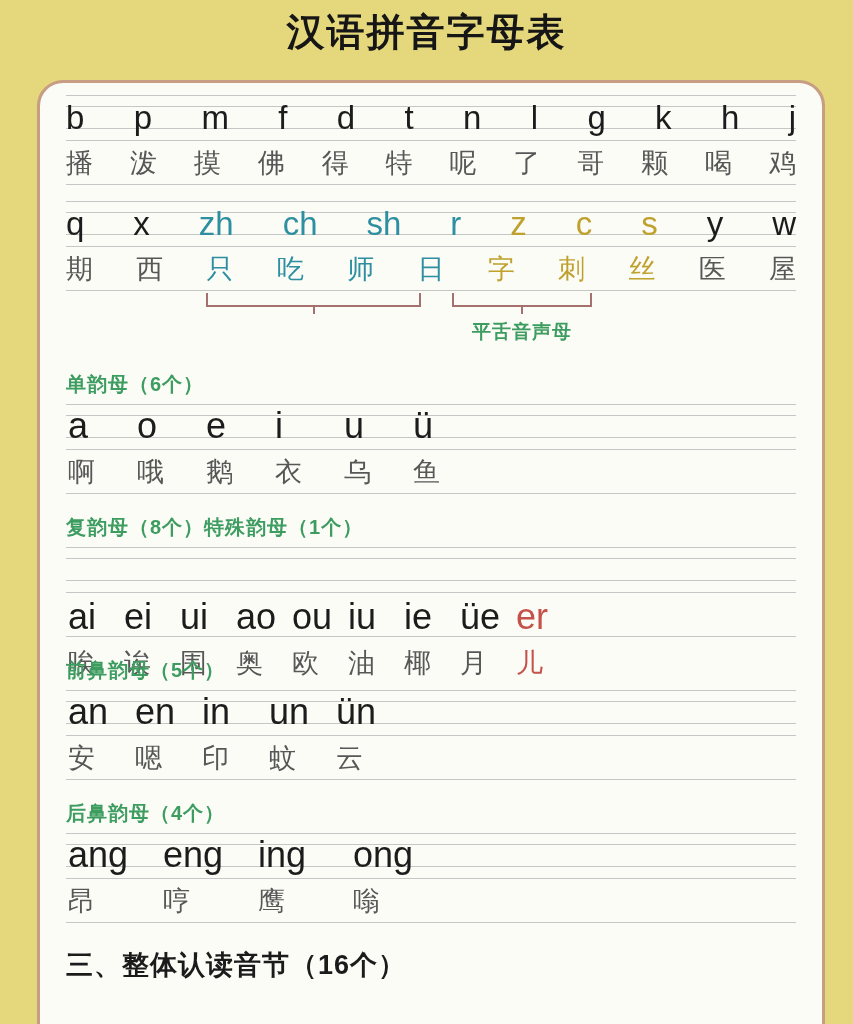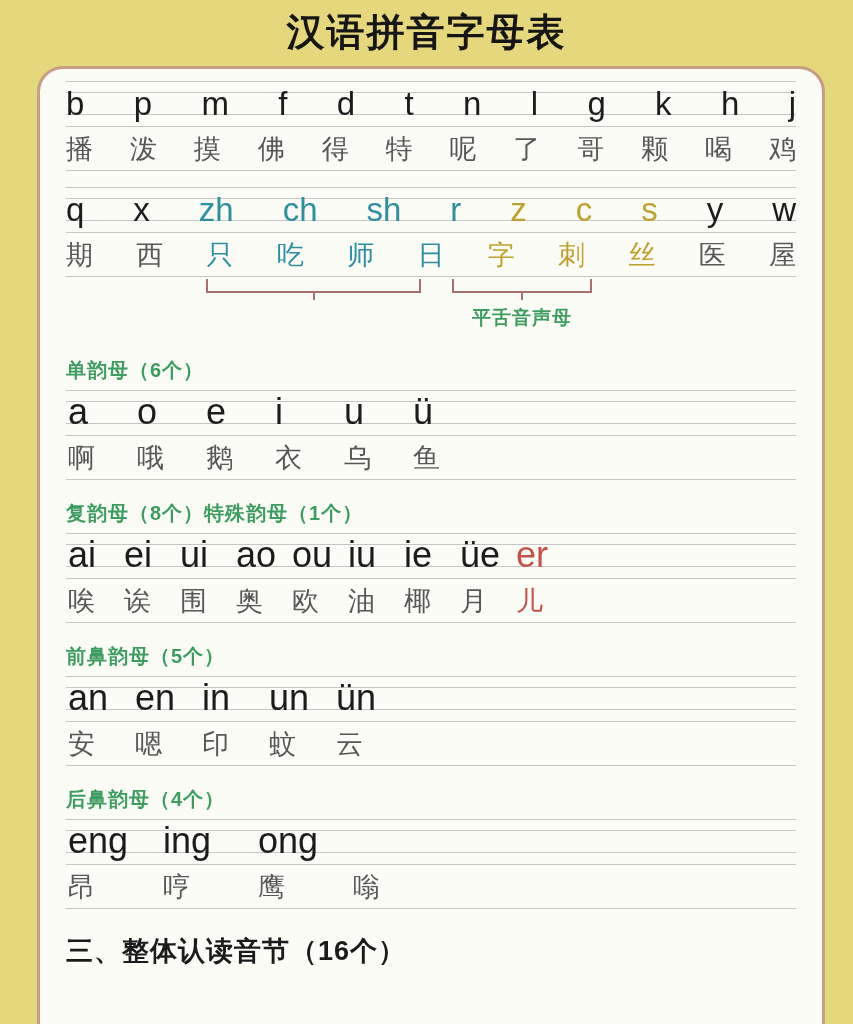--- a/index.html
+++ b/index.html
@@ -3,21 +3,21 @@
 <meta charset="utf-8">
 <style>
   html,body{margin:0;padding:0;}
   body{
     width:853px;height:1024px;overflow:hidden;
     background:var(--bg,#e4d77c);
     font-family:"Liberation Sans","DejaVu Sans",sans-serif;
   }
   .title{
     text-align:center;font-size:38px;font-weight:700;color:#161616;
-    padding:7px 0 8px;letter-spacing:2px;
+    padding:7px 0 22px;letter-spacing:2px;
   }
   .panel{
     margin:0 28px 0 37px;
     background:var(--panel,#fcfcf7);
     border:3px solid var(--border,#c79d84);
     border-radius:26px;
     padding:12px 26px 40px;
     height:1040px;
     box-sizing:border-box;
   }
@@ -61,21 +61,21 @@
     font-size:27px;line-height:44px;color:var(--hanzi,#575757);
     white-space:nowrap;
   }
   
   .cols{display:flex;justify-content:space-between;}
   .cols .cell{flex:0 0 auto;text-align:center;}
   
   .fixed{display:flex;}
   .fixed .cell{flex:0 0 auto;text-align:left;padding-left:2px;box-sizing:border-box;}
   .cw69 .cell{flex-basis:69px;}
-  .cw56 .cell{flex-basis:56px;}
+  .cw56 .cell{flex-basis:56px;margin-top:48px;}
   .cw67 .cell{flex-basis:67px;}
   .cw95 .cell{flex-basis:95px;}
   
   .teal{color:var(--teal,#2e8fa0) !important;}
   .gold{color:var(--gold,#bfa12e) !important;}
   .red{color:var(--red,#c5514b) !important;}
   
   .bracket-area{position:relative;height:58px;margin-top:2px;}
   .bk-wrap{position:absolute;top:0;}
   .bk1{left:140px;width:215px;}
@@ -224,20 +224,21 @@
     <div class="char-row fixed cw67">
         <span class="cell">安</span>
         <span class="cell">嗯</span>
         <span class="cell">印</span>
         <span class="cell">蚊</span>
         <span class="cell">云</span>
       </div>
 
     <div class="sub-label">后鼻韵母（4个）</div>
     <div class="pin-grid fixed cw95 big">
+        <span class="cell">ang</span>
         <span class="cell">eng</span>
         <span class="cell">ing</span>
         <span class="cell">ong</span>
       </div>
     <div class="char-row fixed cw95">
         <span class="cell">昂</span>
         <span class="cell">哼</span>
         <span class="cell">鹰</span>
         <span class="cell">嗡</span>
       </div>

